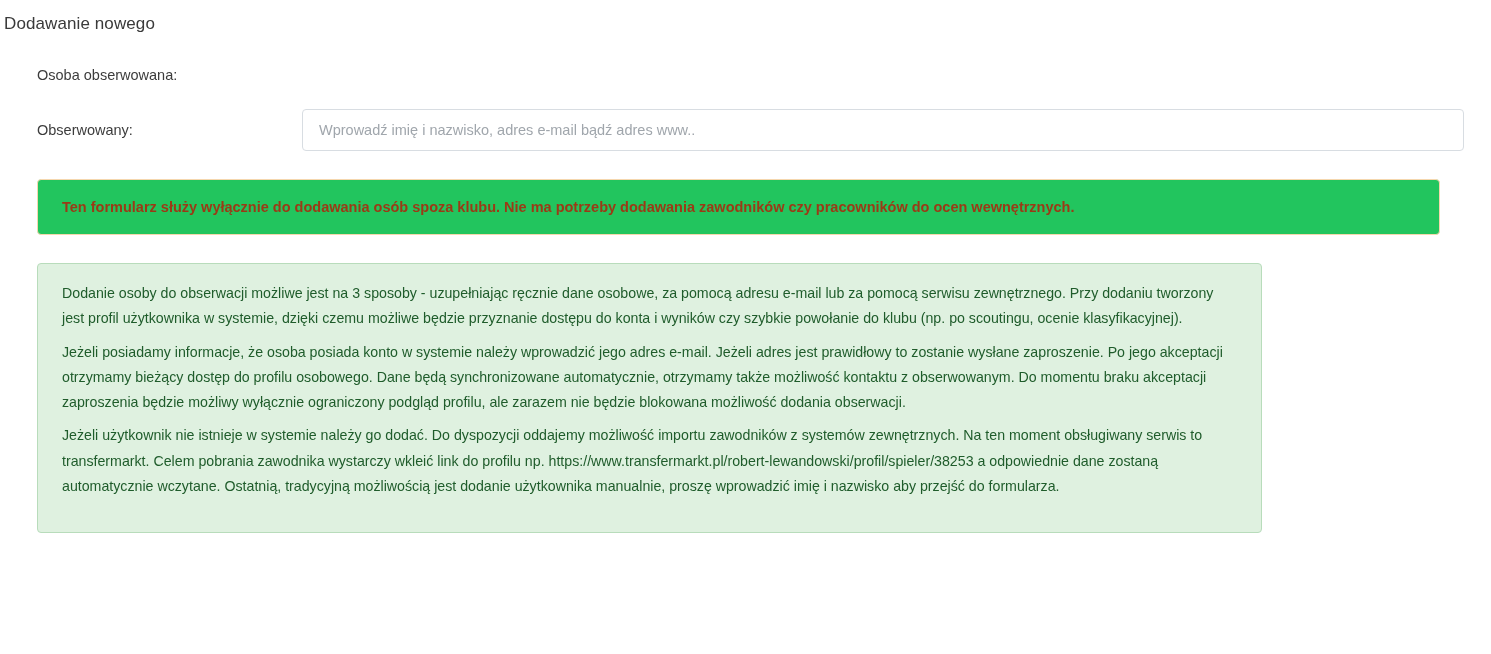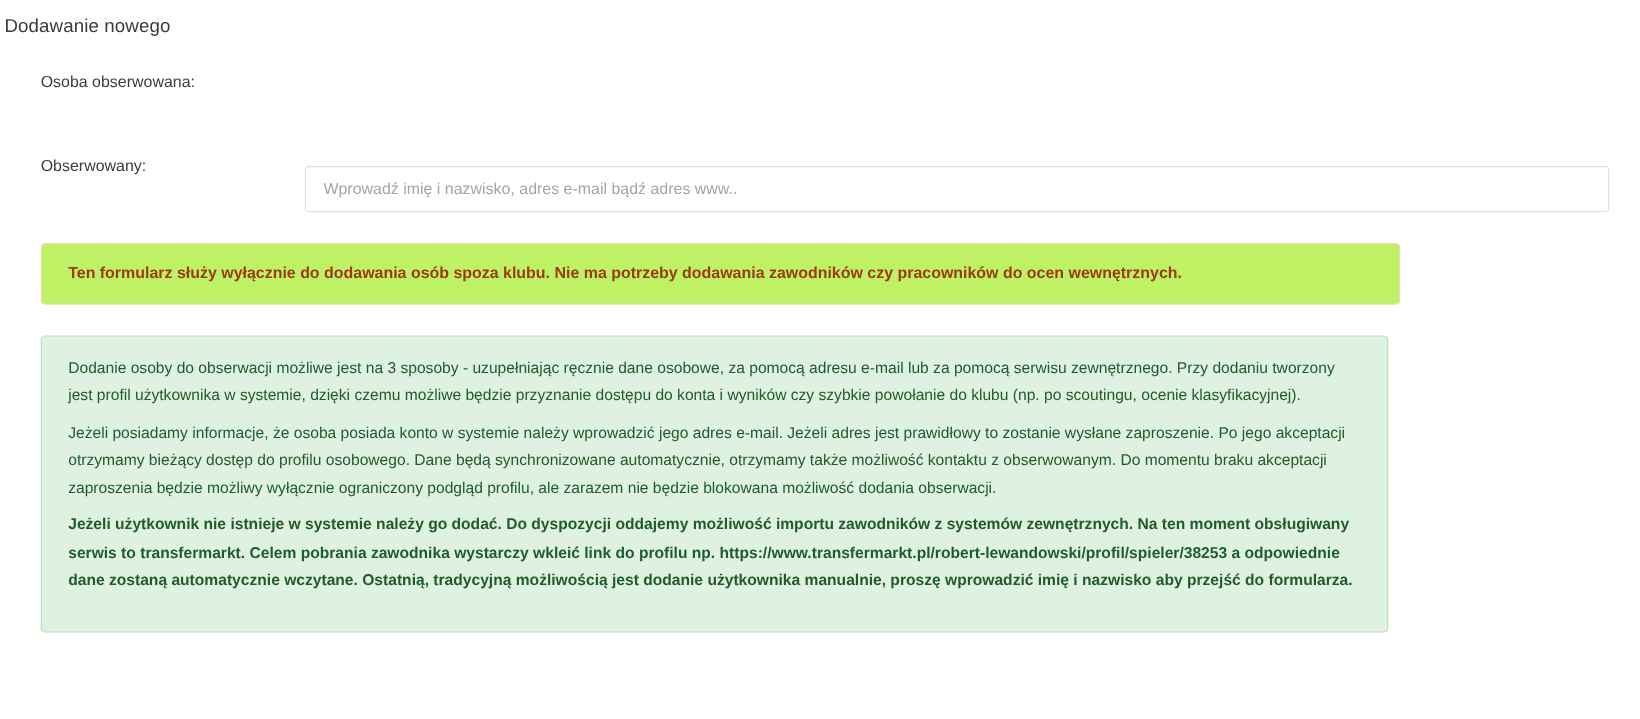--- a/index.html
+++ b/index.html
@@ -59,20 +59,21 @@
     height: 20px;
     flex: 0 0 auto;
     cursor: pointer;
   }
 
   .form-row {
     display: flex;
     align-items: center;
     margin-top: 26px;
     padding-left: 10px;
+    gap: 25px;
   }
 
   .form-label {
     width: 240px;
     flex: 0 0 240px;
     font-size: 14.5px;
     color: #3c3c3c;
   }
 
   .select-control {
@@ -99,30 +100,29 @@
     width: 1186px;
     height: 42px;
     border: 1px solid #d8dde2;
     border-radius: 4px;
     background: #ffffff;
     padding: 0 16px;
     font-size: 14.5px;
     color: #2d2d2d;
     font-family: "Liberation Sans", sans-serif;
     outline: none;
-    margin-top: 42px;
   }
   .text-input::placeholder {
     color: #a0a6ac;
   }
 
   .alert-warning {
     margin: 28px 0 0 10px;
-    width: 1236px;
-    background: #bef264;
+    width: 1403px;
+    background: #22c55e;
     border: 1px solid #f5d7ae;
     border-radius: 4px;
     padding: 19px 24px;
     color: #9b3a16;
     font-size: 14.5px;
     font-weight: bold;
   }
 
   .alert-info {
     margin: 28px 0 0 10px;
@@ -132,21 +132,21 @@
     border-radius: 4px;
     padding: 17px 24px 20px 24px;
     color: #1f5c2b;
     font-size: 14.2px;
     line-height: 1.78;
   }
 
   .alert-info p {
     margin: 0 0 8px 0;
   }
-  .alert-info p:last-child { margin-bottom: 13px; font-weight: bold; }
+  .alert-info p:last-child { margin-bottom: 13px; }
 </style>
 </head>
 <body>
 
 <div class="page-title">Dodawanie nowego</div>
 
 <div class="card">
 
 
   <div class="form-row">

